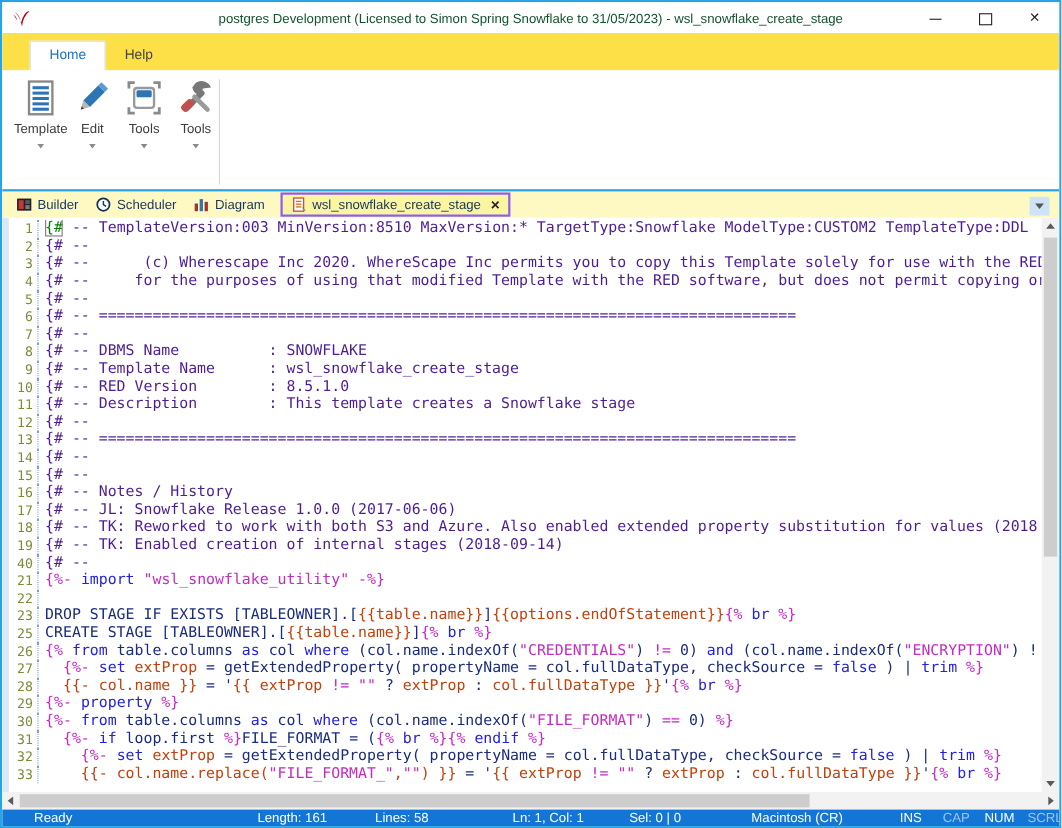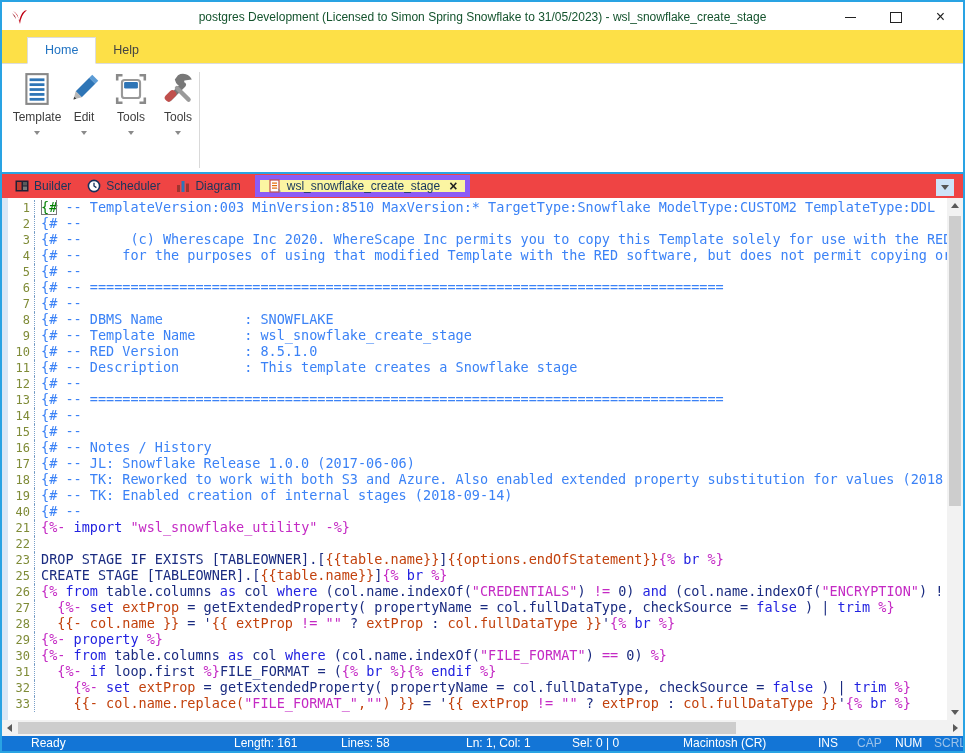--- a/index.html
+++ b/index.html
@@ -25,40 +25,40 @@
   
   .ribbon-body{position:absolute;top:62px;left:0;right:0;height:108px;background:#fff;}
   .rb-buttons{display:flex;padding-left:12px;padding-top:8px;}
   .rb-btn{width:46px;display:flex;flex-direction:column;align-items:center;margin-right:1px;}
   .rb-btn .icon{width:34px;height:34px;}
   .rb-btn .lbl{font-size:12px;color:#3d3d3d;margin-top:4px;white-space:nowrap;}
   .tri-down-sm{width:0;height:0;border-left:3.5px solid transparent;border-right:3.5px solid transparent;
     border-top:4px solid #8a8a8a;margin-top:7px;}
   .rb-sep{position:absolute;left:197px;top:8px;height:96px;width:1px;background:#d9d9d9;}
   
-  .doc-tabbar{position:absolute;top:170px;left:0;right:0;height:26px;background:#ef4444;
+  .doc-tabbar{position:absolute;top:170px;left:0;right:0;height:26px;background:#fef9c3;
     border-top:2px solid #29a3e3;box-sizing:border-box;display:flex;align-items:center;padding-left:5px;}
   .dtab{display:flex;align-items:center;gap:5px;padding:0 8px;height:24px;
     font-size:12px;color:#17365d;white-space:nowrap;}
-  .dtab.active{background:#fbf5a2;border:5px solid #8b5cf6;height:22px;box-sizing:border-box;margin-left:6px;}
+  .dtab.active{background:#fbf5a2;border:2px solid #8b5cf6;height:22px;box-sizing:border-box;margin-left:6px;}
   .dtab .close-x{font-size:14px;font-weight:bold;color:#222;margin-left:4px;line-height:12px;}
   .dtab-overflow{position:absolute;right:9px;top:5px;width:18px;height:17px;background:#cde3f8;
     display:flex;align-items:center;justify-content:center;}
   .tri-down{width:0;height:0;border-left:4px solid transparent;border-right:4px solid transparent;
     border-top:5px solid #555;}
   
   .editor{position:absolute;top:196px;left:0;right:0;height:522px;background:#fff;overflow:hidden;}
   .margin-strip{position:absolute;left:0;top:0;bottom:0;width:6px;background:#d9e7f6;}
   .code-lines{position:absolute;left:6px;top:2px;right:16px;bottom:0;overflow:hidden;
     font-family:"DejaVu Sans Mono","Liberation Mono",monospace;}
   .line{display:flex;height:16px;white-space:pre;}
   .ln{flex:0 0 22px;text-align:right;padding-right:4px;font-size:12px;line-height:16px;
     color:#7f8b37;border-right:1px dotted #7aa0c8;}
   .code{padding-left:6px;font-size:13.5px;line-height:15px;}
-  .tk-c{color:#3b82f6;}
+  .tk-c{color:#4c1d95;}
   .tk-cb{color:#008000;outline:1px solid #7a7a7a;outline-offset:-1px;}
   .tk-d{color:#c42ac4;}
   .tk-s{color:#c42ac4;}
   .tk-k{color:#2222e0;font-weight:normal;}
   .tk-e{color:#c2410c;}
   .tk-t{color:#1a2b80;}
   
   .vscroll{position:absolute;right:0;top:0;width:16px;bottom:0;background:#f2f2f2;}
   .vscroll .thumb{position:absolute;left:2px;right:2px;top:18px;height:290px;background:#cdcdcd;}
   .arrow{position:absolute;width:0;height:0;}

